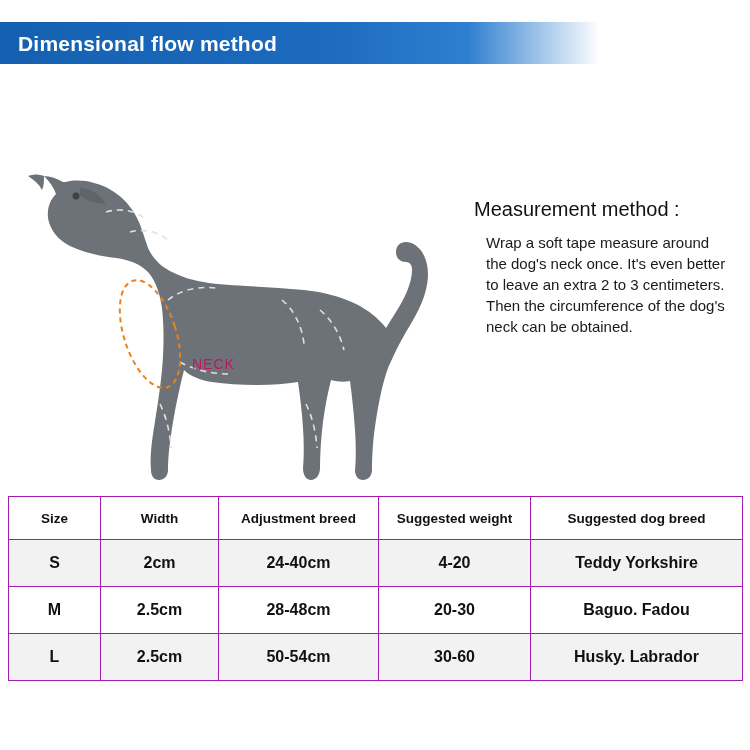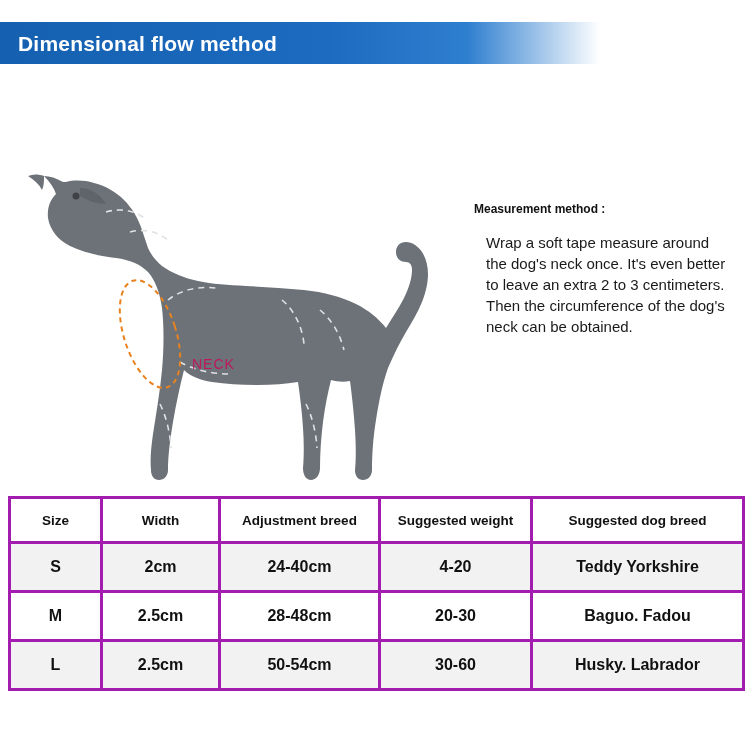--- a/index.html
+++ b/index.html
@@ -65,22 +65,22 @@
   }
 
   
   .measure-block {
     position: absolute;
     left: 474px;
     top: 134px;
     width: 265px;
   }
   .measure-title {
-    font-size: 12px;
-    font-weight: bold;
+    font-size: 20px;
+    font-weight: normal;
     color: #111111;
     margin: 0 0 3px 0;
     line-height: 22px;
   }
   .measure-body {
     font-size: 15px;
     color: #1a1a1a;
     line-height: 21px;
     margin: 12px;
   }
@@ -91,21 +91,21 @@
     left: 8px;
     top: 496px;
     width: 734px;
   }
   table.size-table {
     border-collapse: collapse;
     width: 734px;
     table-layout: fixed;
   }
   table.size-table td, table.size-table th {
-    border: 3px solid #a21caf;
+    border: 1px solid #a21caf;
     text-align: center;
     color: #111111;
     font-weight: bold;
     padding: 0;
   }
   table.size-table thead th {
     height: 42px;
     font-size: 13.5px;
     background: #ffffff;
     font-weight: bold;

